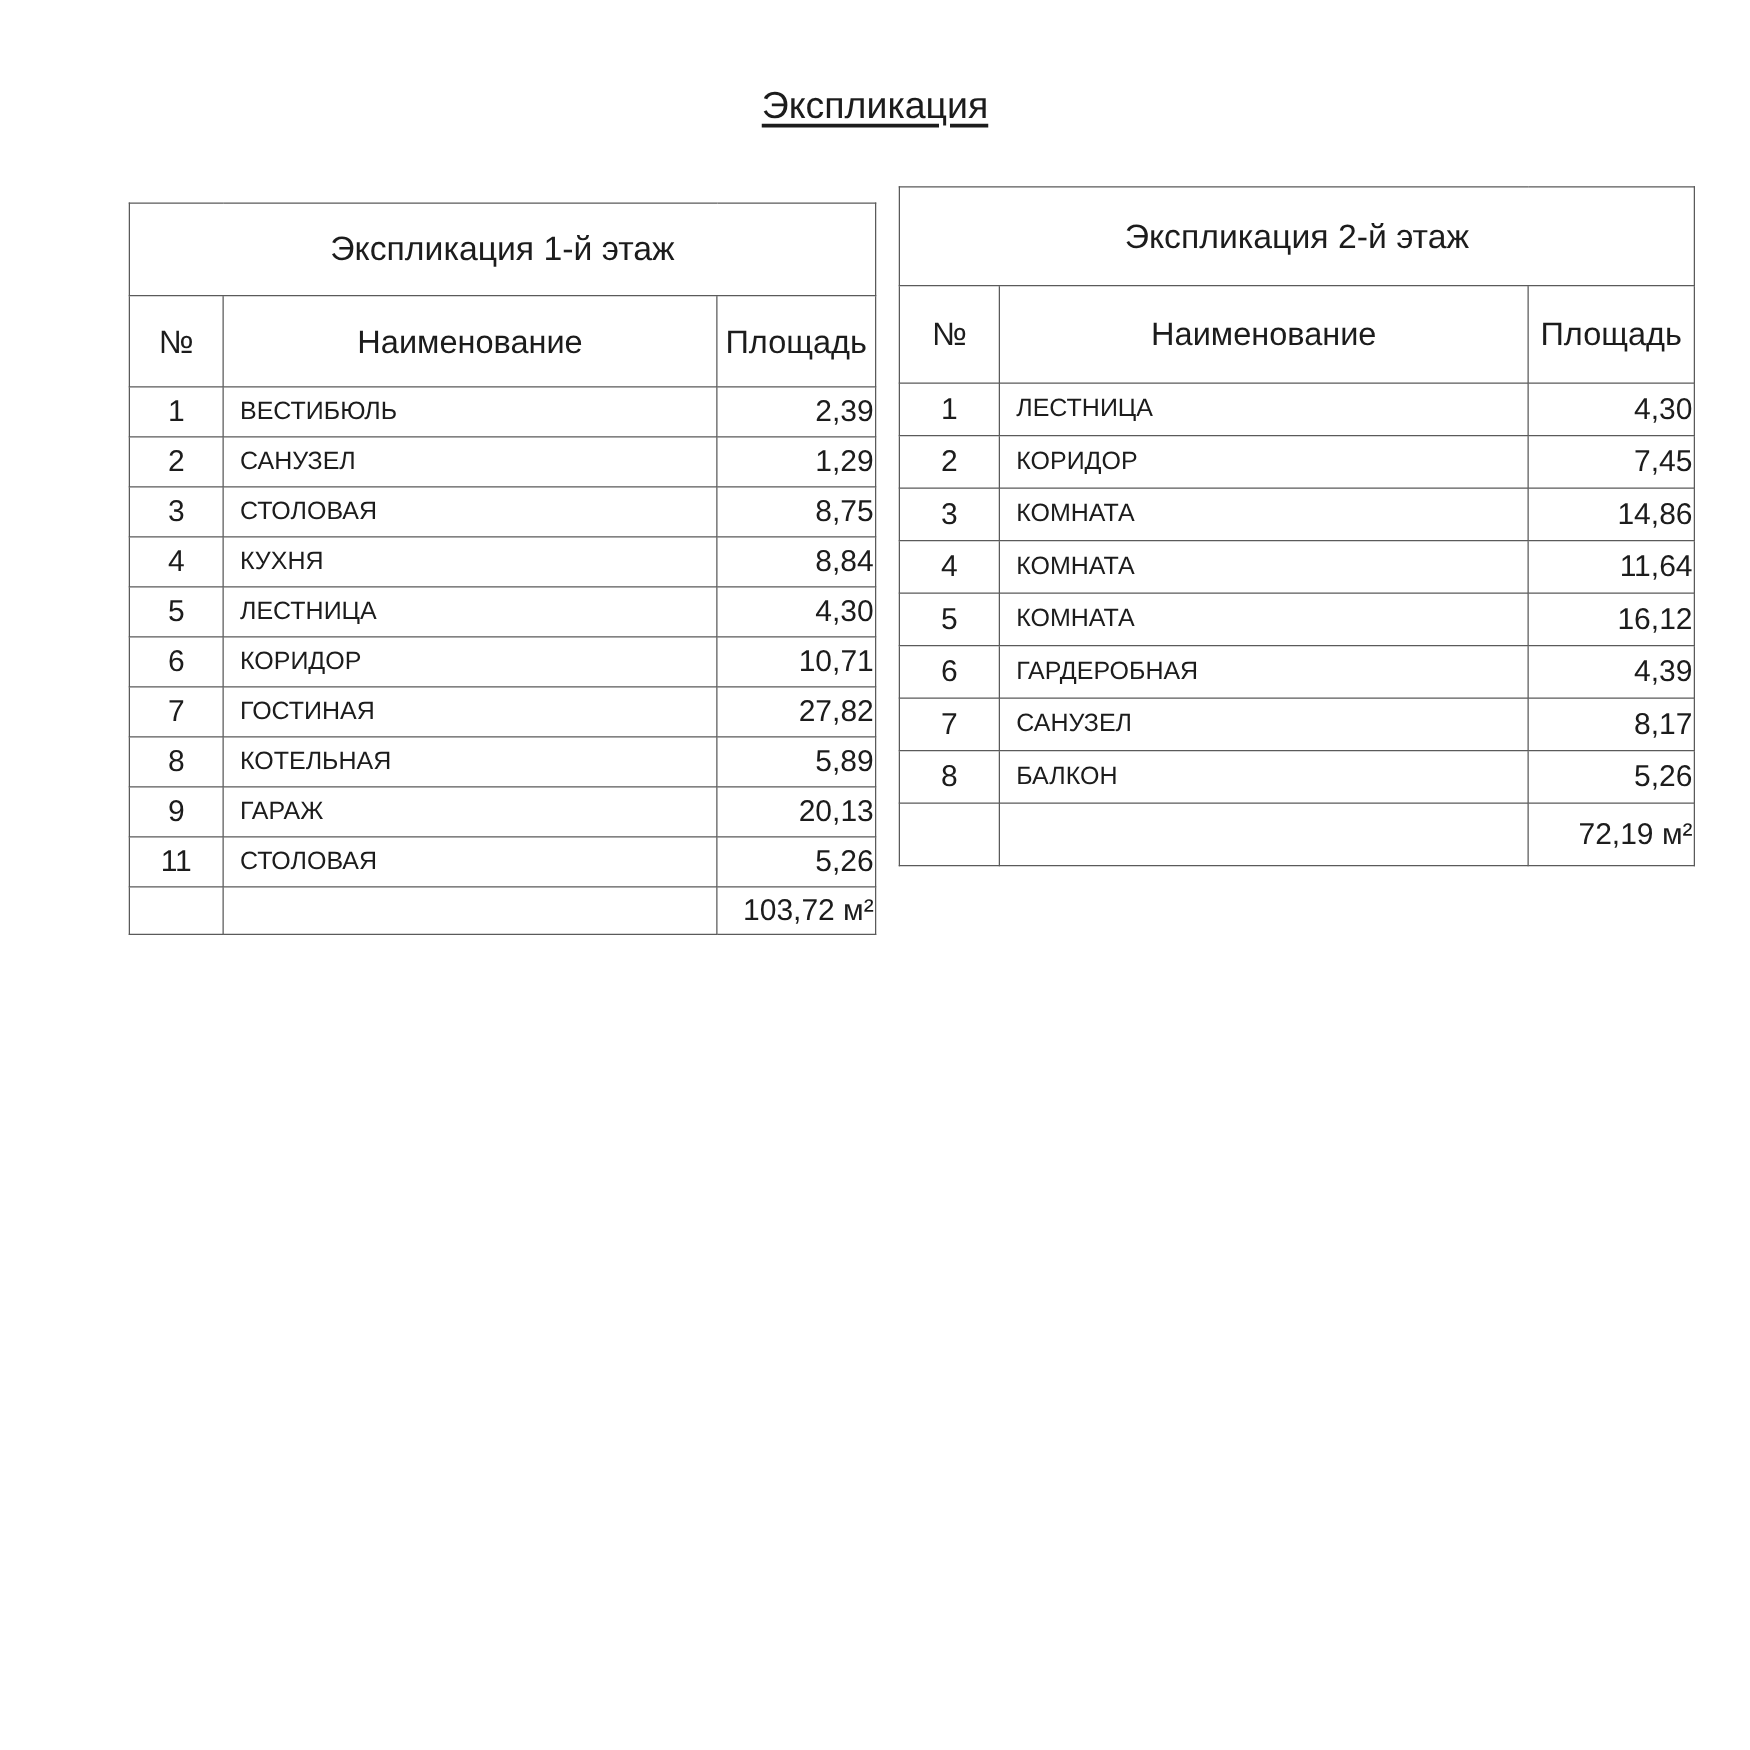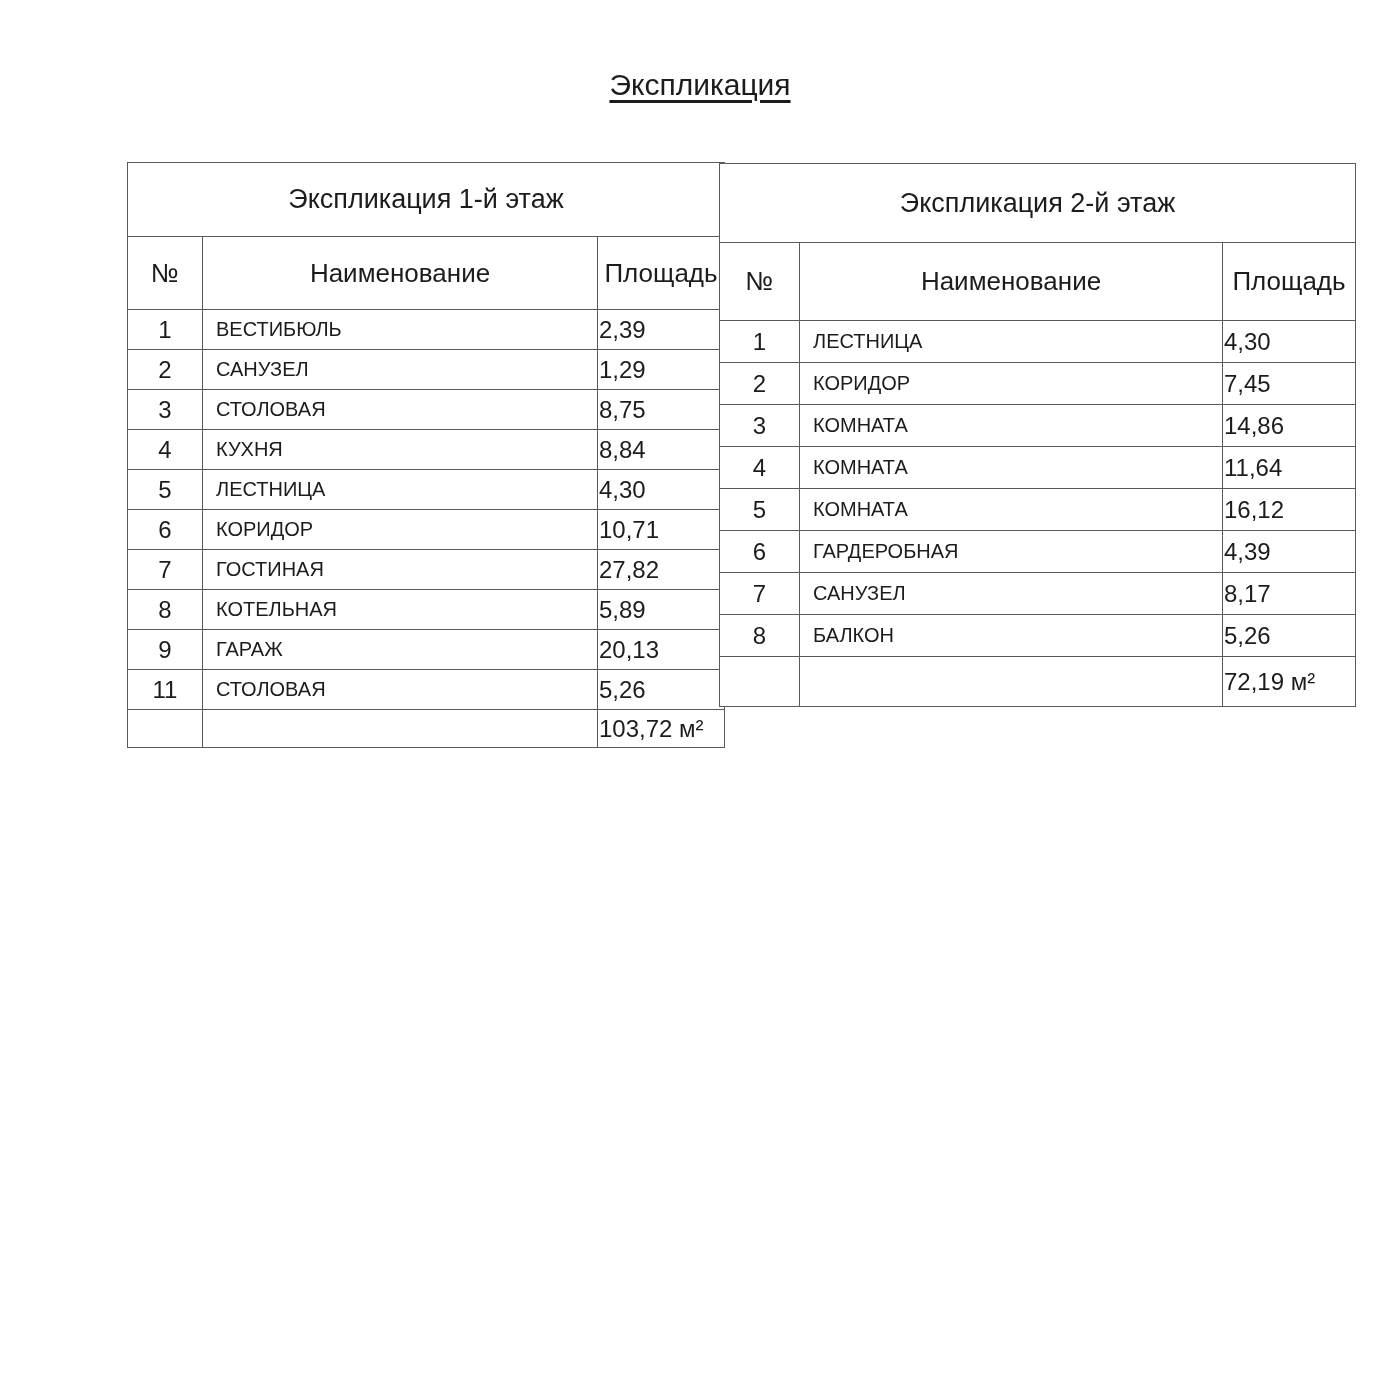--- a/index.html
+++ b/index.html
@@ -52,33 +52,33 @@
     font-size: 24px;
     text-align: center;
   }
   td.name-cell {
     font-size: 20px;
     text-align: left;
     padding-left: 13px;
   }
   td.area-cell {
     font-size: 24px;
-    text-align: left;
+    text-align: right;
   }
   tr.total-row td.area-cell {
     font-size: 24px;
   }
   
-  #table1 { left: 103px; top: 162px; width: 597px; margin-left: 24px; }
+  #table1 { left: 103px; top: 162px; width: 597px; }
   #table1 tr.title-row  { height: 74px; }
   #table1 tr.header-row { height: 73px; }
   #table1 tbody tr      { height: 40px; }
   #table1 tr.total-row  { height: 38px; }
   
-  #table2 { left: 719px; top: 163px; width: 636px; }
+  #table2 { left: 719px; top: 149px; width: 636px; }
   #table2 tr.title-row  { height: 79px; }
   #table2 tr.header-row { height: 78px; }
   #table2 tbody tr      { height: 42px; }
   #table2 tr.total-row  { height: 50px; }
 </style>
 </head>
 <body>
 
 <div class="page">
 

